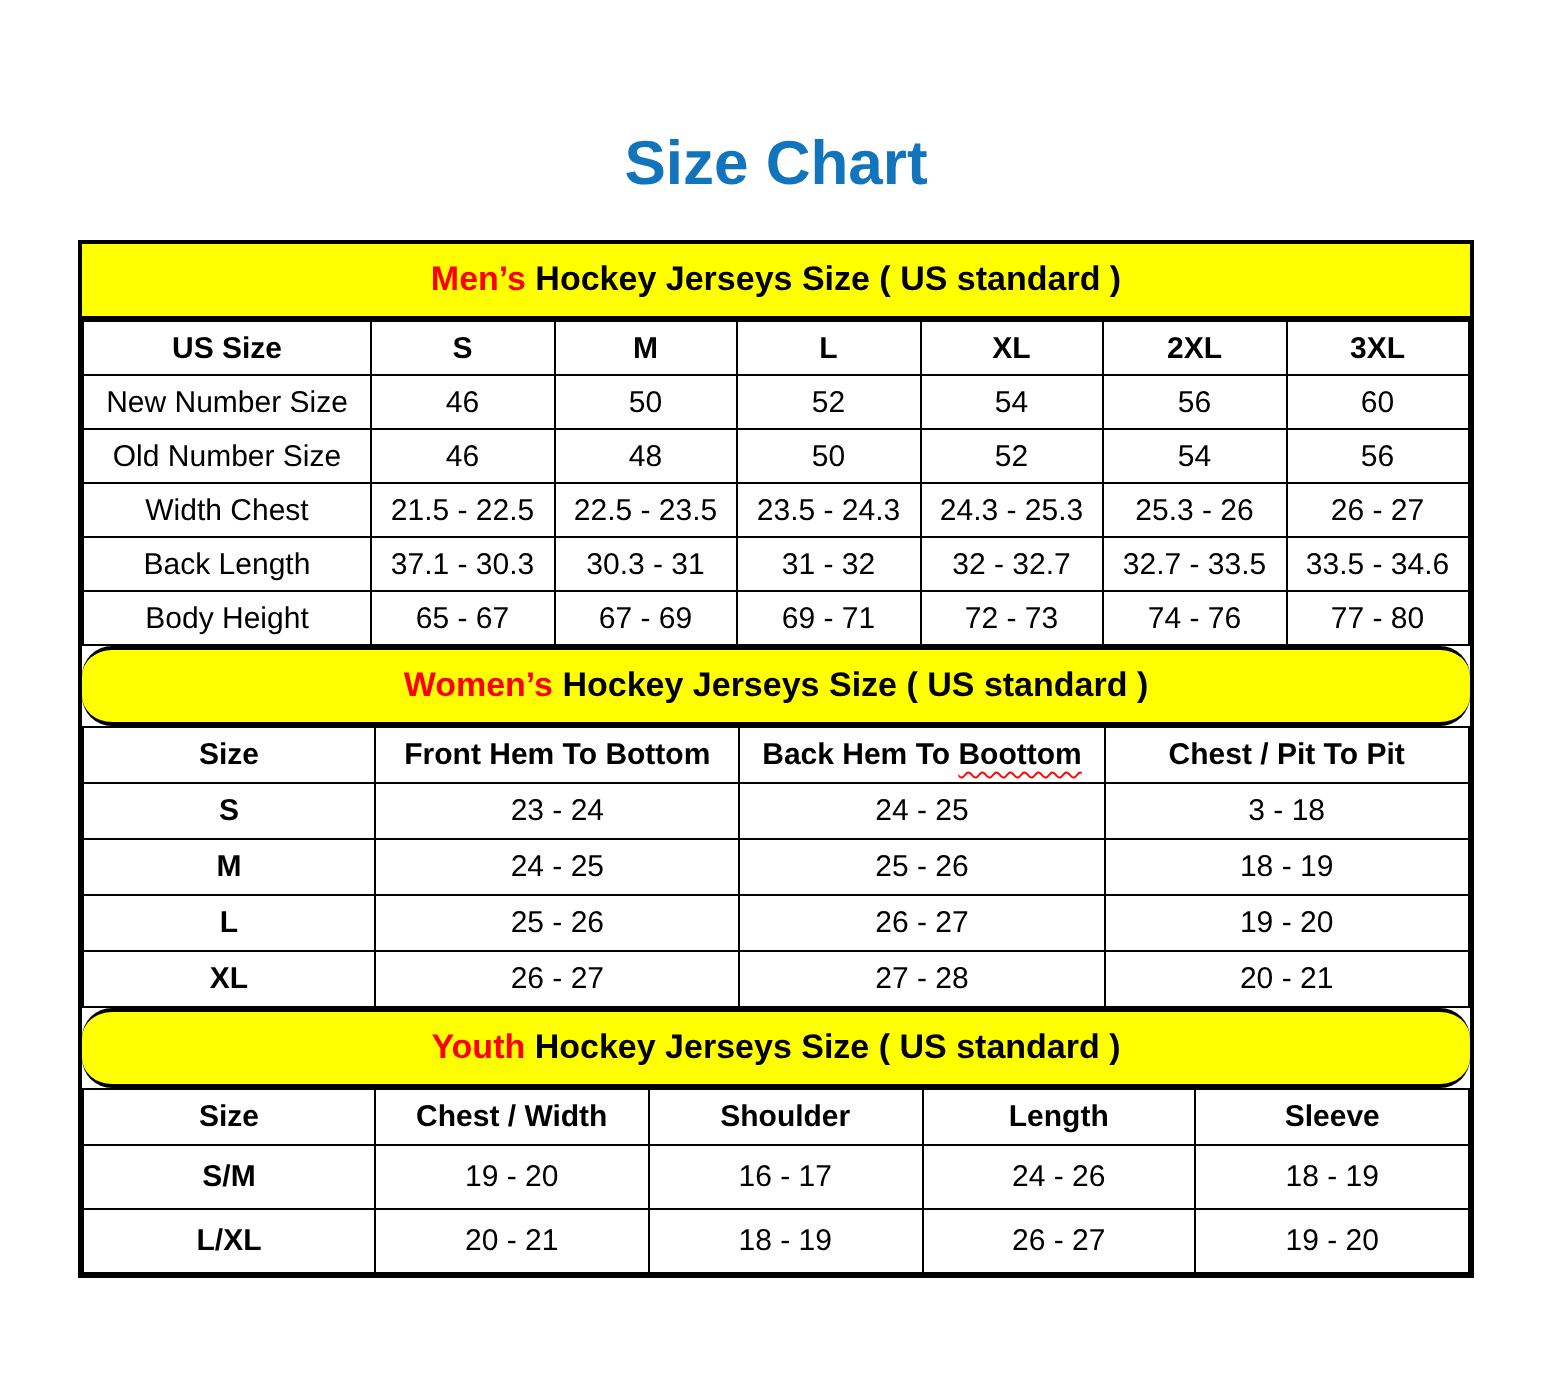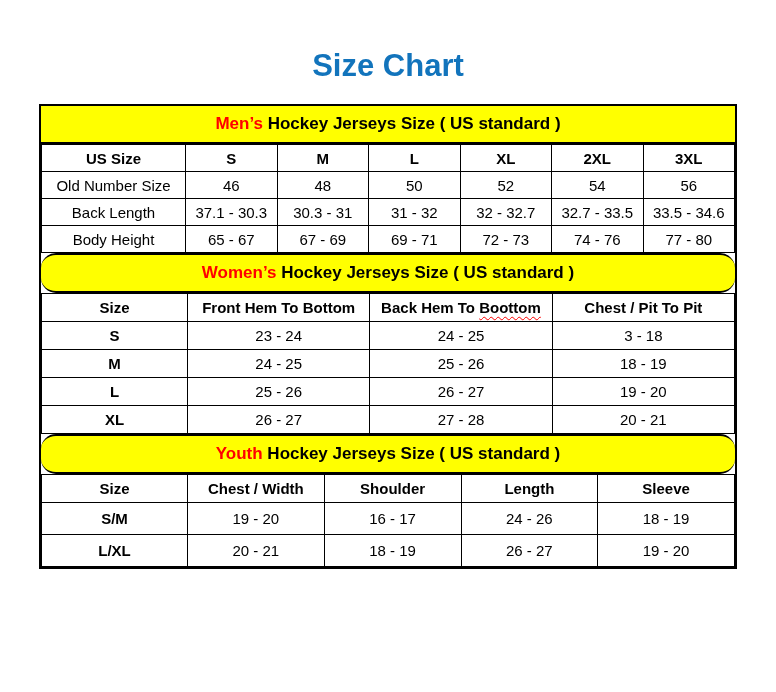--- a/index.html
+++ b/index.html
@@ -7,21 +7,21 @@
     width: 776px;
     height: 692px;
     background: #ffffff;
     font-family: "Liberation Sans", sans-serif;
     color: #000000;
     overflow: hidden;
     box-sizing: border-box;
   }
   .page-title {
     margin: 0;
-    padding-top: 48px;
+    padding-top: 64px;
     text-align: center;
     font-size: 31px;
     line-height: 36px;
     font-weight: bold;
     color: #1274BC;
   }
   .chart-wrap {
     width: 698px;
     margin: 20px auto 0 auto;
     border: 2px solid #000000;
@@ -86,29 +86,47 @@
               <th>S</th>
               <th>M</th>
               <th>L</th>
               <th>XL</th>
               <th>2XL</th>
               <th>3XL</th>
             </tr>
           </thead>
         <tbody>
             <tr>
+              <td>New Number Size</td>
+              <td>46</td>
+              <td>50</td>
+              <td>52</td>
+              <td>54</td>
+              <td>56</td>
+              <td>60</td>
+            </tr>
+            <tr>
               <td>Old Number Size</td>
               <td>46</td>
               <td>48</td>
               <td>50</td>
               <td>52</td>
               <td>54</td>
               <td>56</td>
             </tr>
             <tr>
+              <td>Width Chest</td>
+              <td>21.5 - 22.5</td>
+              <td>22.5 - 23.5</td>
+              <td>23.5 - 24.3</td>
+              <td>24.3 - 25.3</td>
+              <td>25.3 - 26</td>
+              <td>26 - 27</td>
+            </tr>
+            <tr>
               <td>Back Length</td>
               <td>37.1 - 30.3</td>
               <td>30.3 - 31</td>
               <td>31 - 32</td>
               <td>32 - 32.7</td>
               <td>32.7 - 33.5</td>
               <td>33.5 - 34.6</td>
             </tr>
             <tr>
               <td>Body Height</td>

